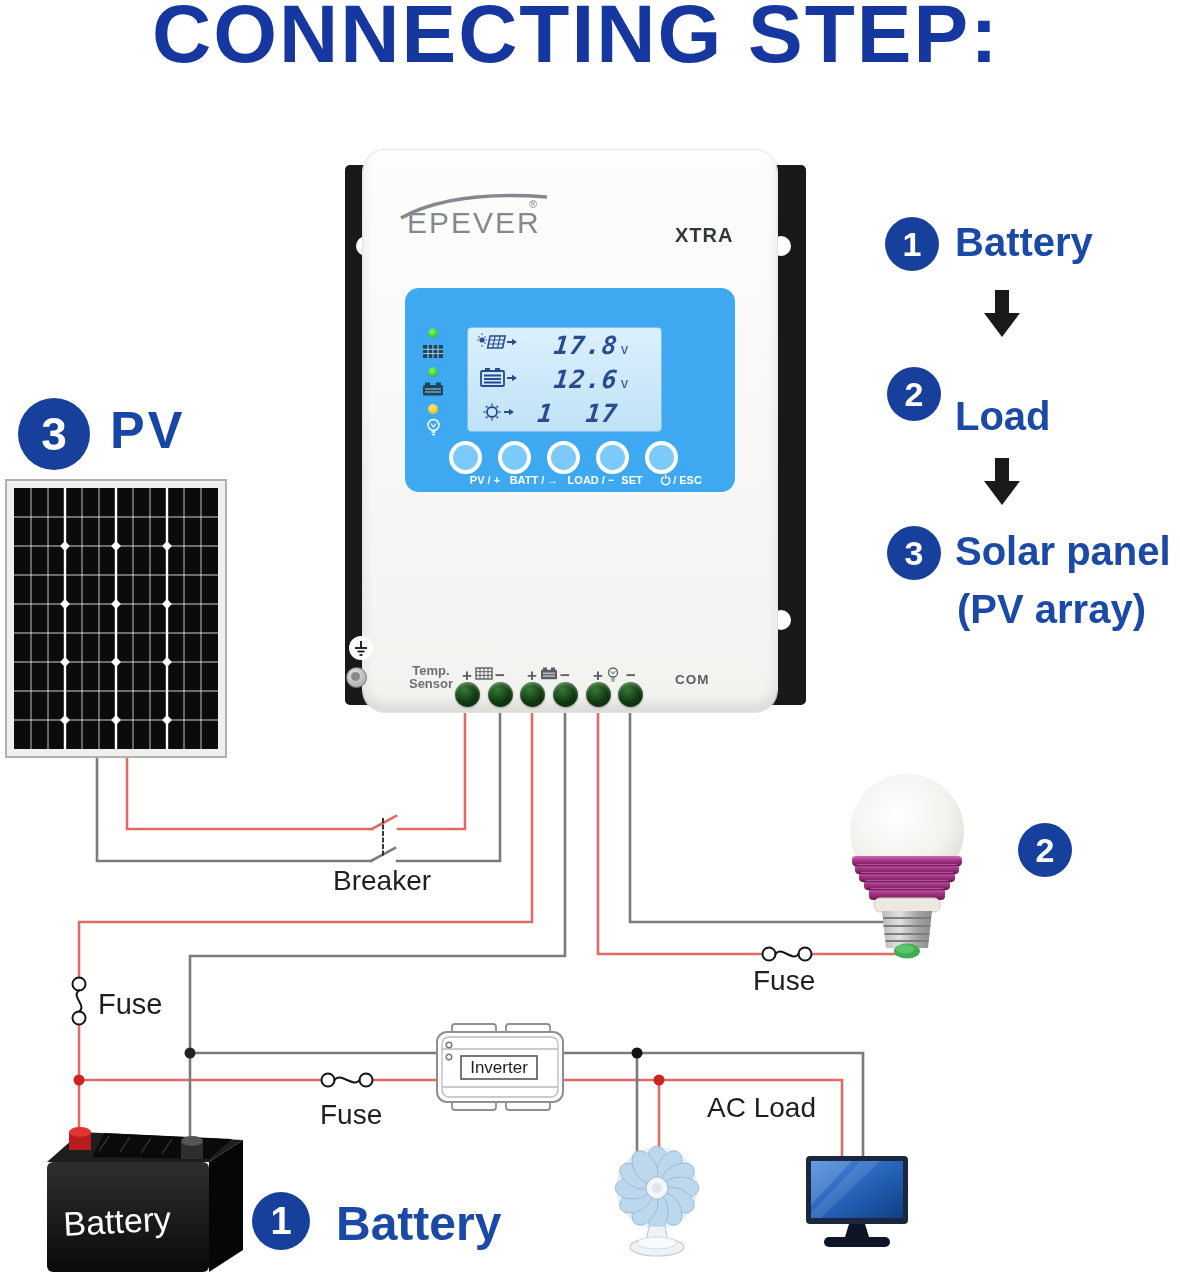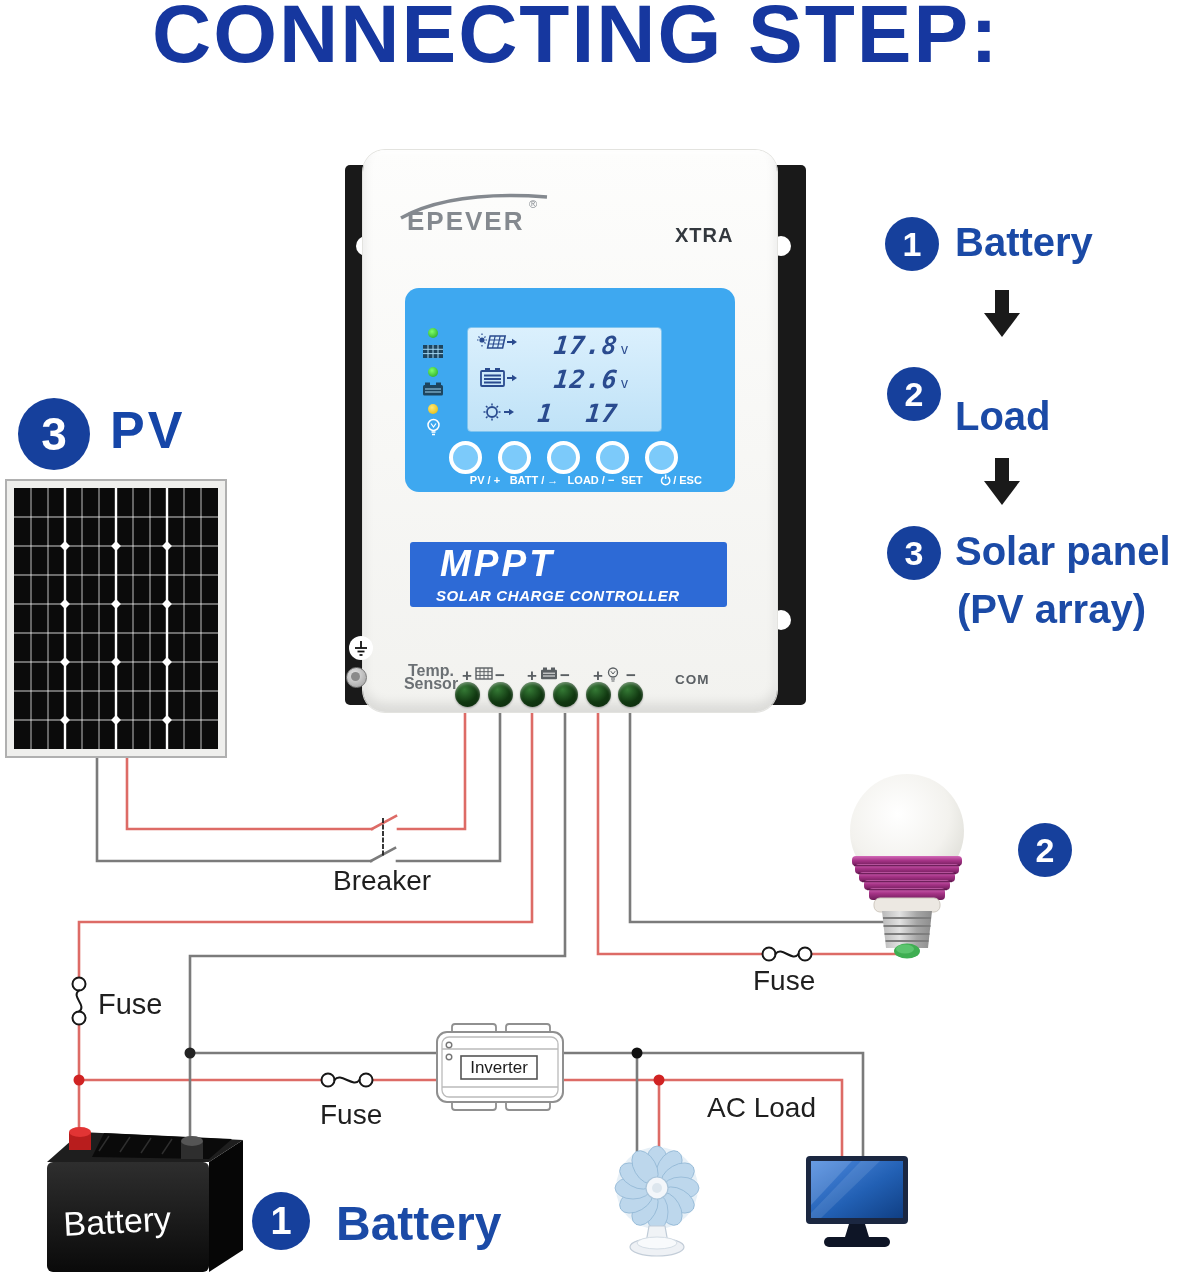--- a/index.html
+++ b/index.html
@@ -7,40 +7,40 @@
   .abs{position:absolute;}
   #title{left:152px;top:-4px;font-size:82px;font-weight:800;letter-spacing:2px;color:#16379f;line-height:76px;white-space:nowrap;}
   
   .bracket{background:#191919;border-radius:5px;width:46px;top:165px;height:540px;}
   #bracketL{left:345px;} #bracketR{left:760px;}
   .hole{position:absolute;width:20px;height:20px;border-radius:50%;background:#fff;}
   #groundCircle{left:349px;top:636px;width:24px;height:24px;border-radius:50%;background:#fff;}
   #knob{left:346px;top:667px;width:21px;height:21px;border-radius:50%;background:radial-gradient(circle at 40% 35%,#e8e8e8,#9a9a9a);border:1px solid #777;box-sizing:border-box;}
   #knob .inner{position:absolute;left:4px;top:4px;width:9px;height:9px;border-radius:50%;background:#8a8a8a;}
   #ctlBody{left:363px;top:150px;width:414px;height:562px;background:linear-gradient(#fdfdfc,#f2f2ef);border-radius:22px;box-shadow:inset 0 -8px 12px rgba(0,0,0,.10), inset 0 3px 5px rgba(255,255,255,.9), 0 0 0 1px #e3e3df;}
-  #brand{left:44px;top:56px;font-size:26px;font-weight:700;color:#84898f;letter-spacing:2px;}
+  #brand{left:44px;top:56px;font-size:30px;font-weight:400;color:#84898f;letter-spacing:2px;}
   #brandReg{left:166px;top:48px;font-size:11px;color:#84898f;}
   #model{left:312px;top:74px;font-size:20px;font-weight:700;color:#33383e;letter-spacing:1px;}
   #bluePanel{left:42px;top:138px;width:330px;height:204px;background:#3ea8f0;border-radius:14px;}
   .led{position:absolute;width:10px;height:10px;border-radius:50%;}
   .led.green{background:radial-gradient(circle at 40% 35%,#7dff6a,#1f9e1f);}
   .led.yellow{background:radial-gradient(circle at 40% 35%,#ffe97a,#e0b400);}
   #lcd{position:absolute;left:62px;top:39px;width:195px;height:105px;background:linear-gradient(#dbf0fd,#bfe2f7);border:1px solid #7fc4ef;border-radius:4px;box-sizing:border-box;}
   .lcd-row{display:flex;align-items:center;height:34px;padding-left:8px;}
   .lcd-icon{width:42px;height:26px;}
   .lcd-val{width:100px;text-align:right;font-family:"DejaVu Sans Mono",monospace;font-weight:700;font-style:italic;font-size:25px;color:#2a4b8f;letter-spacing:1px;white-space:pre;display:inline-block;transform:skewX(-6deg);}
   .lcd-unit{font-size:14px;color:#2a4b8f;margin-left:3px;margin-top:8px;}
   .btn{position:absolute;width:25px;height:25px;border:4px solid #fff;border-radius:50%;background:#7ccafa;top:153px;}
   .btn-label{position:absolute;top:186px;font-size:11px;font-weight:600;color:#fff;white-space:nowrap;transform:translateX(-50%);display:flex;align-items:center;gap:2px;padding-left:40px;}
   #mpptBand{left:47px;top:392px;width:317px;height:65px;background:#2d6ad6;border-radius:3px;}
   #mpptText{left:30px;top:1px;font-size:37px;font-weight:800;font-style:italic;color:#fff;letter-spacing:3px;}
   #mpptSub{left:26px;top:45px;font-size:15px;font-weight:700;font-style:italic;color:#fff;letter-spacing:0.6px;}
   .terminal{position:absolute;width:25px;height:25px;border-radius:50%;background:radial-gradient(circle at 38% 30%,#357a35 0%,#113811 55%,#0a260a 100%);top:532px;box-shadow:inset 0 2px 3px rgba(255,255,255,.35),0 1px 2px rgba(0,0,0,.3);}
   .tlabel{position:absolute;font-size:17px;font-weight:600;color:#5a5f63;top:516px;transform:translateX(-50%);}
-  #tempLabel{position:absolute;left:68px;top:514px;transform:translateX(-50%);font-size:16px;font-weight:700;color:#6b7074;text-align:center;line-height:13px;}
+  #tempLabel{position:absolute;left:68px;top:514px;transform:translateX(-50%);font-size:13px;font-weight:700;color:#6b7074;text-align:center;line-height:13px;}
   #comLabel{position:absolute;left:312px;top:522px;font-size:13.5px;font-weight:700;color:#5a5f63;letter-spacing:1px;}
   .ticon{position:absolute;top:517px;}
   
   .badge{position:absolute;border-radius:50%;background:#16409c;color:#fff;display:flex;align-items:center;justify-content:center;font-weight:700;}
   #pvBadge{left:18px;top:398px;width:72px;height:72px;font-size:46px;}
   #pvText{left:110px;top:400px;font-size:52px;font-weight:800;color:#1646a8;letter-spacing:3px;}
   .stepText{position:absolute;font-size:40px;font-weight:700;color:#1b4aa6;white-space:nowrap;}
   .stepBadge{width:54px;height:54px;font-size:34px;}
   #s1Badge{left:885px;top:217px;} #s1Text{left:955px;top:220px;}
   #s2Badge{left:887px;top:367px;} #s2Text{left:955px;top:370px;margin-top:24px;}
@@ -340,24 +340,20 @@
     <span class="btn-label" style="left:207px;">SET</span>
     <span class="btn-label" style="left:256px;">
       <svg width="11" height="12" viewBox="0 0 11 12">
             <path d="M3.4 3 A4.2 4.2 0 1 0 7.6 3" stroke="#fff" stroke-width="1.5" fill="none"></path>
             <path d="M5.5 0.5 V5" stroke="#fff" stroke-width="1.5"></path>
           </svg>
       <span>/ ESC</span>
     </span>
   </div>
 
-  <div id="mpptBand" class="abs">
-    <div id="mpptText" class="abs">MPPT</div>
-    <div id="mpptSub" class="abs">SOLAR CHARGE CONTROLLER</div>
-  </div>
 
   <div id="tempLabel">
     <div>Temp.</div>
     <div>Sensor</div>
   </div>
 
   <span class="tlabel" style="left:104px;">+</span>
   <svg class="ticon" style="left:112px;" width="18" height="13">
     <rect x="1" y="1" width="16" height="11" fill="none" stroke="#5a5f63" stroke-width="1.4"></rect>
     <path d="M1 4.7 H17 M1 8.4 H17 M5 1 V12 M9 1 V12 M13 1 V12" stroke="#5a5f63" stroke-width="1"></path>

